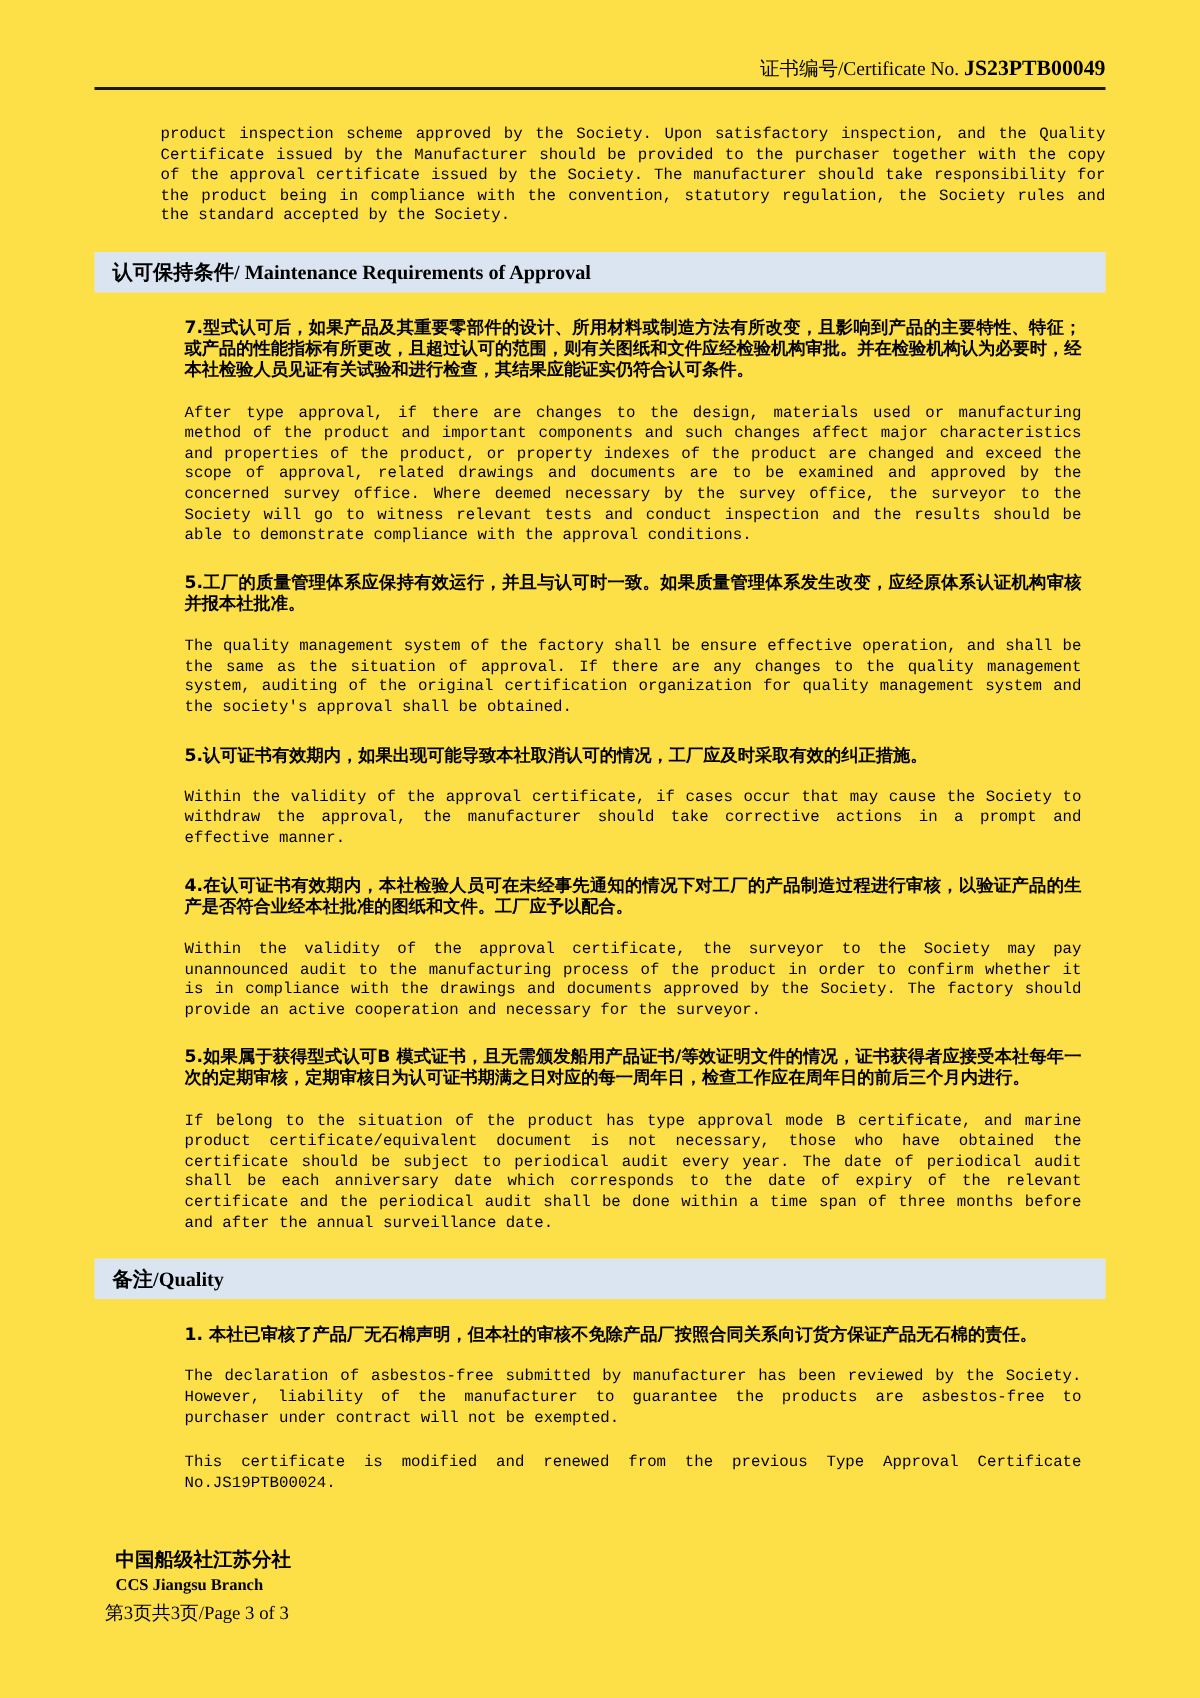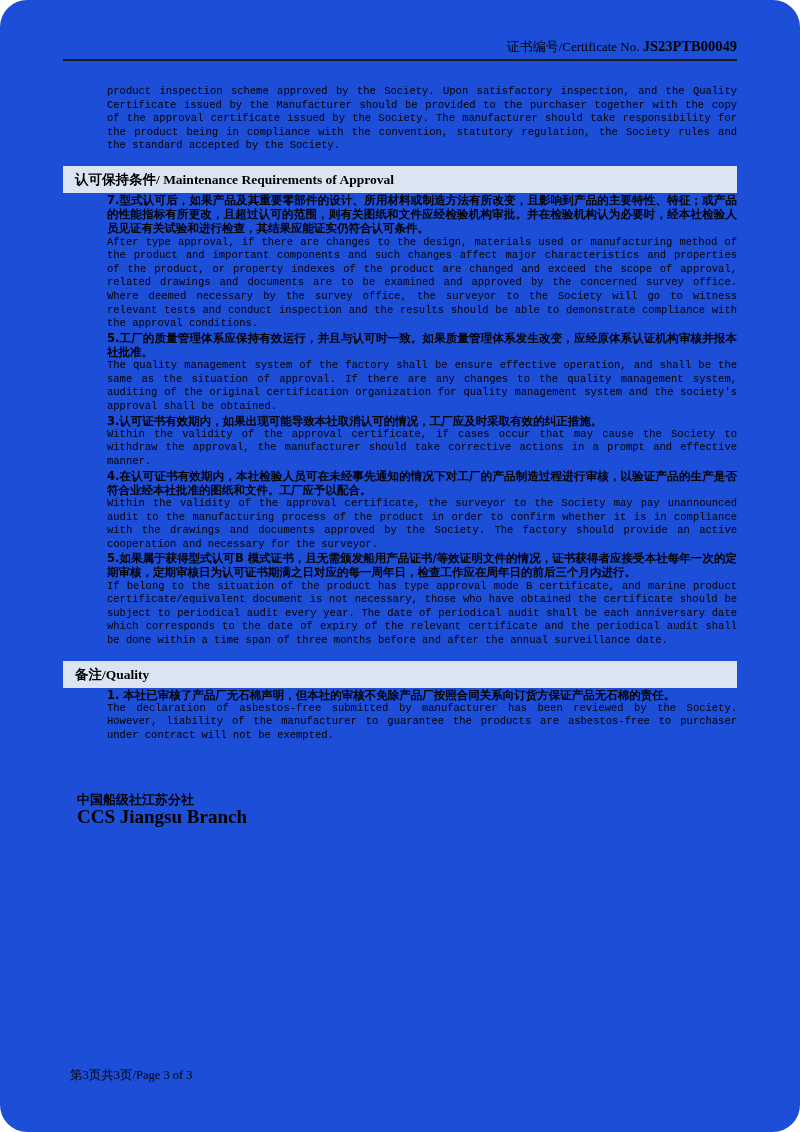--- a/index.html
+++ b/index.html
@@ -1,37 +1,36 @@
 <!DOCTYPE html>
 <html><head>
 <meta charset="utf-8">
 <style>
   html, body { margin:0; padding:0; background:#ffffff; }
   .page {
     position:relative;
     width:800px; height:1132px;
     margin:0 auto;
-    background:#1d4ed8;
+    background:#fde047;
     color:#000;
     box-sizing:border-box;
     padding:38px 63px 0 63px;
     font-family:"Liberation Serif", serif;
     overflow:hidden;
-    border-radius:27px;
   }
   
   .cert-head { text-align:right; font-size:13px; line-height:16px; }
   .cert-label { font-family:"Liberation Serif", serif; }
   .cert-no { font-weight:bold; font-size:14.5px; font-family:"Liberation Serif", serif; }
   .head-rule { border:none; border-bottom:2px solid #1a1a1a; margin:4px 0 0 0; }
 
   
   .content { margin-top:24px; }
   .indent { margin-left:44px; margin-right:0; }
-  p { margin:0; }
+  p { margin:16px; }
   .en {
     font-family:"Liberation Mono", "DejaVu Sans Mono", monospace;
     font-size:10.5px; line-height:13.6px;
     text-align:justify;
   }
   .zh {
     font-family:"DejaVu Sans", sans-serif;
     font-weight:600;
     font-size:11.5px; line-height:14.2px;
     text-align:justify;
@@ -40,23 +39,23 @@
     background:#dbe5f1;
     font-family:"Liberation Serif", serif;
     font-weight:bold;
     font-size:13.5px; line-height:17px;
     padding:5px 8px 5px 12px;
     margin:13px 0 0 0;
   }
   .remark-gap { margin-top:12px; }
 
   
-  .signature { margin-top:48px; margin-left:14px; }
+  .signature { margin-top:36px; margin-left:14px; }
   .sig-zh { font-family:"DejaVu Sans", sans-serif; font-weight:bold; font-size:13px; line-height:17px; }
-  .sig-en { font-family:"Liberation Serif", serif; font-weight:bold; font-size:19px; line-height:17px; }
+  .sig-en { font-family:"Liberation Serif", serif; font-weight:bold; font-size:11px; line-height:17px; }
 
   
   .page-footer {
     position:absolute; left:70px; bottom:48px;
     font-family:"Liberation Serif", serif;
     font-size:12.5px;
   }
 </style>
 </head>
 <body>
@@ -76,39 +75,40 @@
 
     <div class="indent">
       <p class="zh">7.型式认可后，如果产品及其重要零部件的设计、所用材料或制造方法有所改变，且影响到产品的主要特性、特征；或产品的性能指标有所更改，且超过认可的范围，则有关图纸和文件应经检验机构审批。并在检验机构认为必要时，经本社检验人员见证有关试验和进行检查，其结果应能证实仍符合认可条件。</p>
       <p class="en">After type approval, if there are changes to the design, materials used or manufacturing method of the product and important components and such changes affect major characteristics and properties of the product, or property indexes of the product are changed and exceed the scope of approval, related drawings and documents are to be examined and approved by the concerned survey office. Where deemed necessary by the survey office, the surveyor to the Society will go to witness relevant tests and conduct inspection and the results should be able to demonstrate compliance with the approval conditions.</p>
     </div>
     <div class="indent">
       <p class="zh">5.工厂的质量管理体系应保持有效运行，并且与认可时一致。如果质量管理体系发生改变，应经原体系认证机构审核并报本社批准。</p>
       <p class="en">The quality management system of the factory shall be ensure effective operation, and shall be the same as the situation of approval. If there are any changes to the quality management system, auditing of the original certification organization for quality management system and the society's approval shall be obtained.</p>
     </div>
     <div class="indent">
-      <p class="zh">3.认可证书有效期内，如果出现可能导致本社取消认可的情况，工厂应及时采取有效的纠正措施。</p>
+      <p class="zh">5.认可证书有效期内，如果出现可能导致本社取消认可的情况，工厂应及时采取有效的纠正措施。</p>
       <p class="en">Within the validity of the approval certificate, if cases occur that may cause the Society to withdraw the approval, the manufacturer should take corrective actions in a prompt and effective manner.</p>
     </div>
     <div class="indent">
       <p class="zh">4.在认可证书有效期内，本社检验人员可在未经事先通知的情况下对工厂的产品制造过程进行审核，以验证产品的生产是否符合业经本社批准的图纸和文件。工厂应予以配合。</p>
       <p class="en">Within the validity of the approval certificate, the surveyor to the Society may pay unannounced audit to the manufacturing process of the product in order to confirm whether it is in compliance with the drawings and documents approved by the Society. The factory should provide an active cooperation and necessary for the surveyor.</p>
     </div>
     <div class="indent">
       <p class="zh">5.如果属于获得型式认可B 模式证书，且无需颁发船用产品证书/等效证明文件的情况，证书获得者应接受本社每年一次的定期审核，定期审核日为认可证书期满之日对应的每一周年日，检查工作应在周年日的前后三个月内进行。</p>
       <p class="en">If belong to the situation of the product has type approval mode B certificate, and marine product certificate/equivalent document is not necessary, those who have obtained the certificate should be subject to periodical audit every year. The date of periodical audit shall be each anniversary date which corresponds to the date of expiry of the relevant certificate and the periodical audit shall be done within a time span of three months before and after the annual surveillance date.</p>
     </div>
 
     <div class="section-bar">备注/Quality</div>
 
     <div class="indent">
       <p class="zh">1. 本社已审核了产品厂无石棉声明，但本社的审核不免除产品厂按照合同关系向订货方保证产品无石棉的责任。</p>
       <p class="en">The declaration of asbestos-free submitted by manufacturer has been reviewed by the Society. However, liability of the manufacturer to guarantee the products are asbestos-free to purchaser under contract will not be exempted.</p>
     </div>
     <div class="indent remark-gap">
+      <p class="en">This certificate is modified and renewed from the previous Type Approval Certificate No.JS19PTB00024.</p>
     </div>
 
     <div class="signature">
       <div class="sig-zh">中国船级社江苏分社</div>
       <div class="sig-en">CCS Jiangsu Branch</div>
     </div>
 
   </div>
 
   <div class="page-footer">第3页共3页/Page 3 of 3</div>

